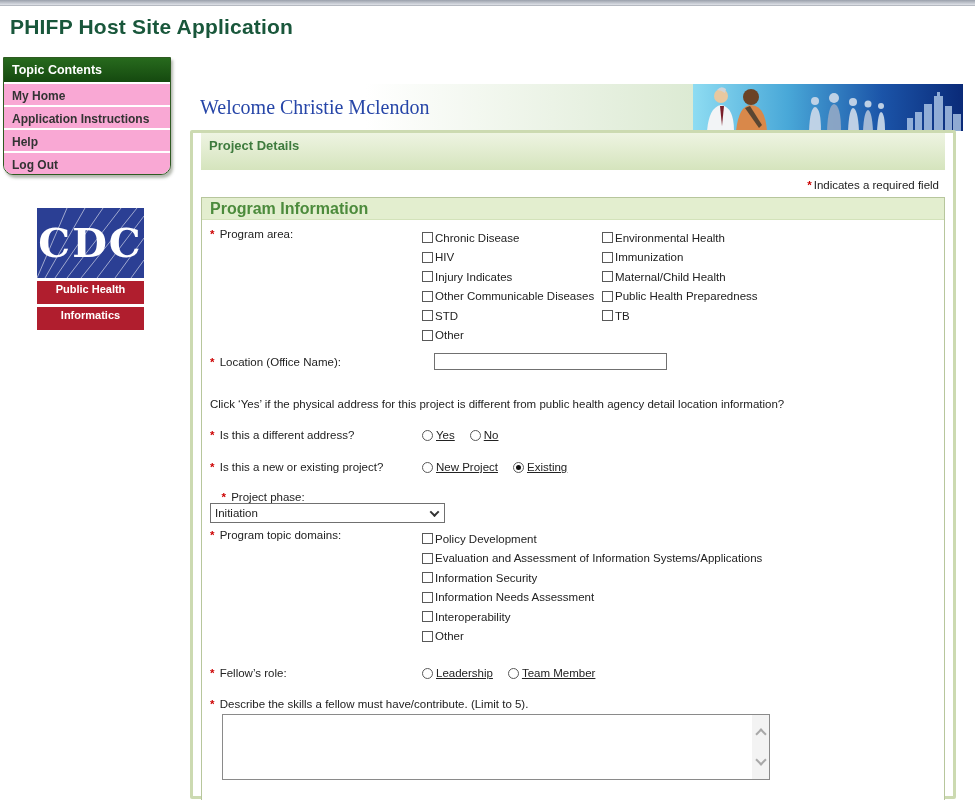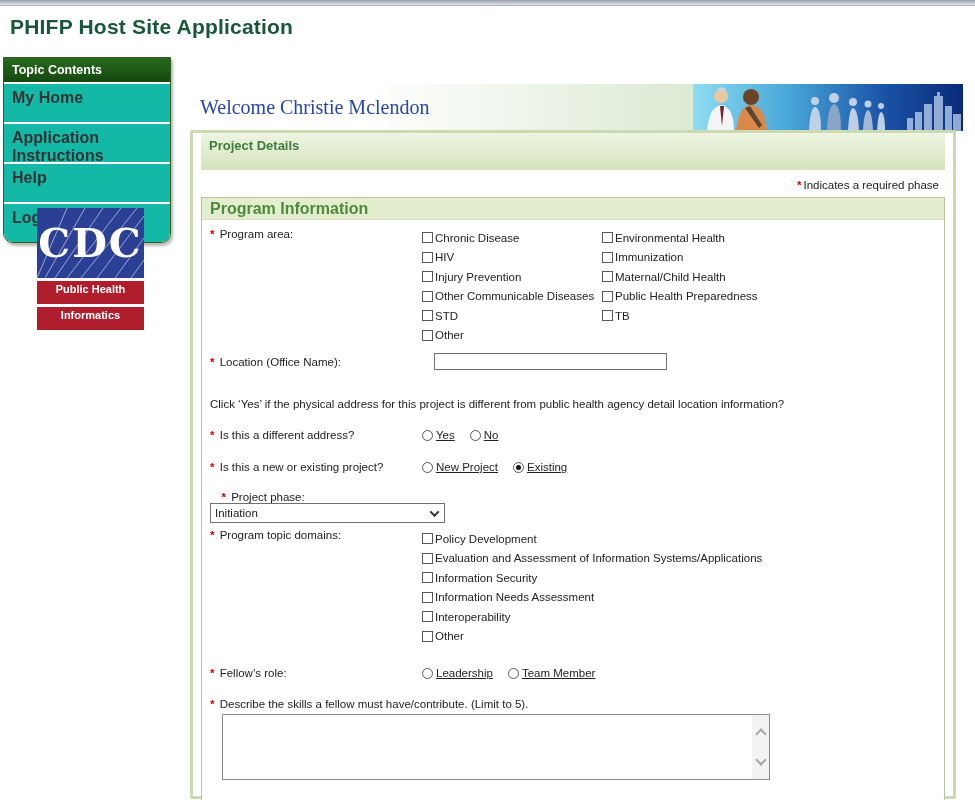--- a/index.html
+++ b/index.html
@@ -13,22 +13,22 @@
   
   .page-title { position:absolute; left:10px; top:15px; font-size:21px; font-weight:bold;
     color:#19573b; letter-spacing:0.2px; }
 
   
   .sidebar { position:absolute; left:3px; top:57px; width:168px;
     border:1px solid #2f5b22; border-radius:0 0 10px 10px; overflow:hidden;
     box-shadow:2px 3px 3px rgba(90,100,80,.45); background:#fff; }
   .sidebar-header { background:linear-gradient(#276a1d,#15490f); color:#fff;
     font-weight:bold; font-size:12.5px; padding:5px 8px; height:24px; }
-  .sidebar-item { background:#14b8a6; color:#333; font-weight:bold; font-size:16px;
-    padding:5px 8px; height:40px; border-top:2px solid #ffffff; cursor:pointer; }
+  .sidebar-item { background:#f9a8d4; color:#333; font-weight:bold; font-size:12px;
+    padding:5px 8px; height:23px; border-top:2px solid #ffffff; cursor:pointer; }
 
   
   .cdc { position:absolute; left:37px; top:208px; width:107px; }
   .cdc-blue { position:relative; width:107px; height:70px; background:#2b3f94; overflow:hidden;
     display:flex; align-items:center; justify-content:center; }
   .cdc-blue svg { position:absolute; left:0; top:0; }
   .cdc-acronym { position:relative; color:#fff; font-family:"DejaVu Serif", serif;
     font-weight:bold; font-size:40px; letter-spacing:2px; line-height:1; }
   .cdc-bar { margin-top:3px; height:23px; background:#b01e2e; color:#fff; text-align:center;
     font-size:11px; font-weight:bold; line-height:17px; }
@@ -183,21 +183,21 @@
         <rect x="260" y="30" width="8" height="17"></rect>
       <rect x="244" y="8" width="3" height="6"></rect>
     </g>
   </svg>
 </div>
 
 <div class="main-panel">
   <div class="section-bar">Project Details</div>
 
   <div class="required-row">
-    <span class="req">*</span><span>Indicates a required phase</span>
+    <span class="req">*</span><span>Indicates a required field</span>
   </div>
 
   <div class="form-box">
     <div class="group-bar">Program Information</div>
 
     <div class="form-area">
 
       <div class="frow row-area">
         <div class="flabel">
           <span class="req">*</span>
@@ -208,21 +208,21 @@
             <div class="cb-item">
                 <span class="cbox"></span>
                 <span>Chronic Disease</span>
               </div>
             <div class="cb-item">
                 <span class="cbox"></span>
                 <span>HIV</span>
               </div>
             <div class="cb-item">
                 <span class="cbox"></span>
-                <span>Injury Prevention</span>
+                <span>Injury Indicates</span>
               </div>
             <div class="cb-item">
                 <span class="cbox"></span>
                 <span>Other Communicable Diseases</span>
               </div>
             <div class="cb-item">
                 <span class="cbox"></span>
                 <span>STD</span>
               </div>
             <div class="cb-item">

